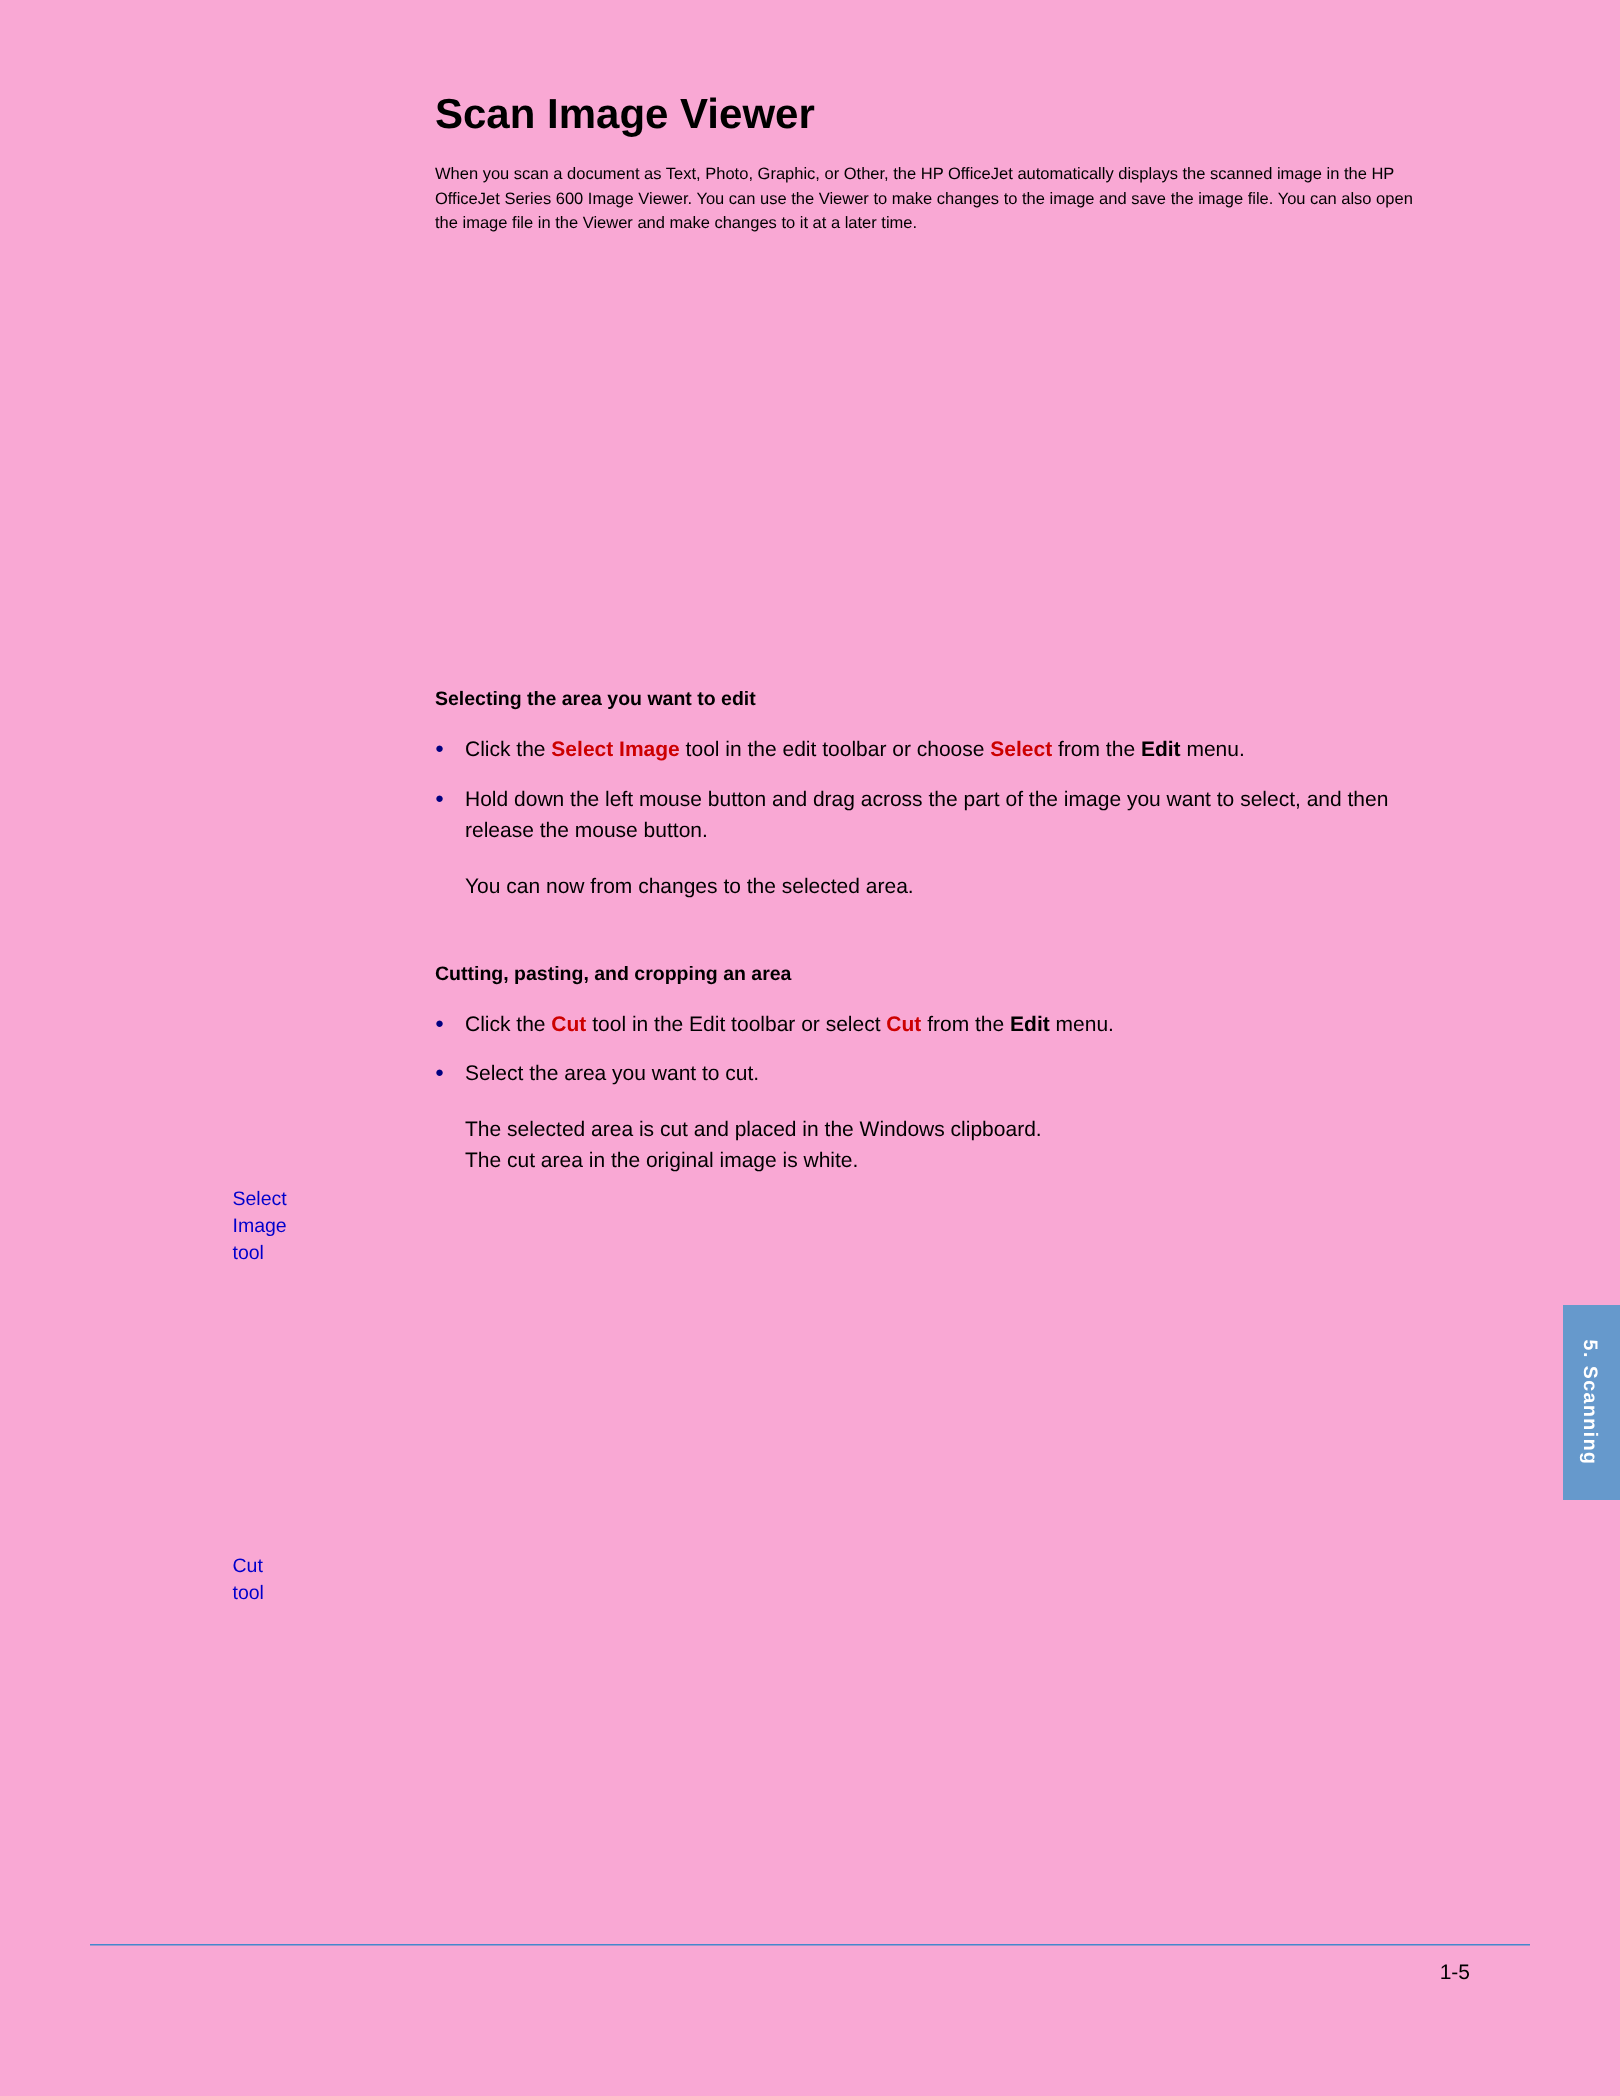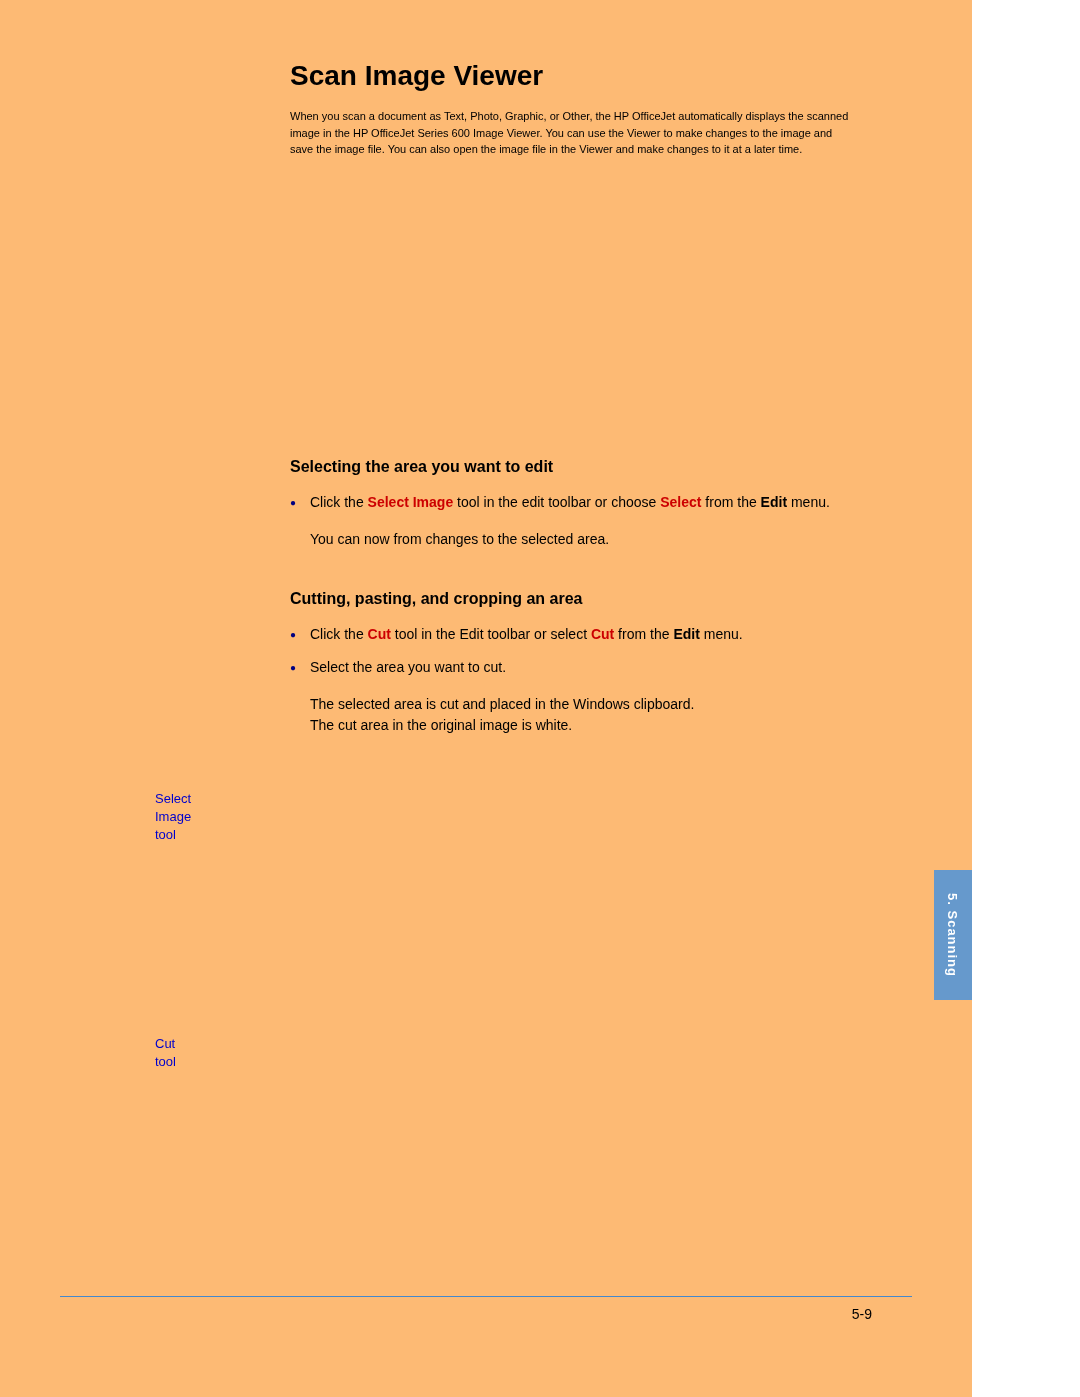--- a/index.html
+++ b/index.html
@@ -13,23 +13,23 @@
       font-family: Arial, Helvetica, sans-serif;
       font-size: 14px;
       color: #000000;
       width: 1080px;
       min-height: 1397px;
       position: relative;
       overflow-x: hidden;
     }
 
     .page-container {
-      width: 972px;
+      width: 1080px;
       min-height: 1397px;
-      background: #fdba74;
+      background: #f9a8d4;
       position: relative;
       padding: 60px 0 60px 0;
     }
 
     .content-area {
       margin-left: 290px;
       margin-right: 100px;
       padding-right: 20px;
     }
 
@@ -42,21 +42,21 @@
     }
 
     .intro-text {
       font-size: 11px;
       line-height: 1.5;
       color: #000000;
       margin-bottom: 300px;
     }
 
     .section-title {
-      font-size: 16px;
+      font-size: 13px;
       font-weight: bold;
       color: #000000;
       margin-bottom: 16px;
       font-family: Arial, Helvetica, sans-serif;
     }
 
     .bullet-list {
       list-style: none;
       padding: 0;
       margin: 0 0 16px 0;
@@ -177,20 +177,21 @@
 
     <p class="intro-text">When you scan a document as Text, Photo, Graphic, or Other, the HP OfficeJet automatically displays the scanned image in the HP OfficeJet Series 600 Image Viewer. You can use the Viewer to make changes to the image and save the image file. You can also open the image file in the Viewer and make changes to it at a later time.</p>
 
     <div class="section-selecting">
       <h2 class="section-title">Selecting the area you want to edit</h2>
 
       <ul class="bullet-list">
         <li>
           <span>Click the </span><span class="link-red">Select Image</span><span> tool in the edit toolbar or choose </span><span class="link-red">Select</span><span> from the </span><span class="bold-text">Edit</span><span> menu.</span>
         </li>
+        <li>Hold down the left mouse button and drag across the part of the image you want to select, and then release the mouse button.</li>
       </ul>
 
       <p class="note-text">You can now from changes to the selected area.</p>
     </div>
 
     <div class="section-cutting">
       <h2 class="section-title">Cutting, pasting, and cropping an area</h2>
 
       <ul class="bullet-list">
         <li>
@@ -214,15 +215,15 @@
   <div class="sidebar-label sidebar-label-cut">
     <span>Cut<br>tool</span>
   </div>
 
   <div class="tab-scanning">
     <span class="tab-scanning-text">5. Scanning</span>
   </div>
 
   <div class="bottom-line"></div>
 
-  <div class="page-number">5-9</div>
+  <div class="page-number">1-5</div>
 
 </div>
 
 </body></html>

